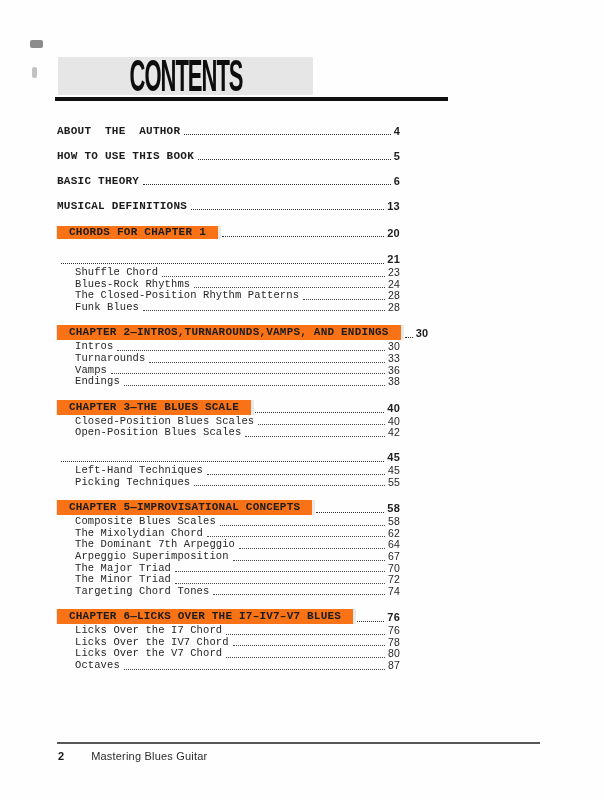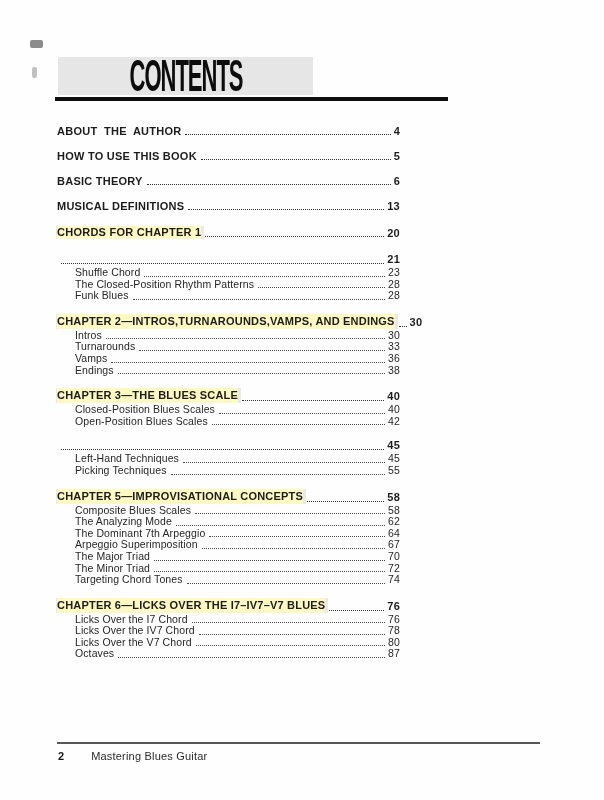--- a/index.html
+++ b/index.html
@@ -14,31 +14,31 @@
   
   .banner{position:absolute;left:58px;top:57px;width:255px;height:38px;background:#e6e6e6;
           display:flex;align-items:center;justify-content:center;}
   .banner-text{font-weight:700;font-size:44px;line-height:1;color:#0d0d0d;
                transform:scaleX(.5);letter-spacing:-2px;white-space:pre;}
   .title-rule{position:absolute;left:55px;top:97px;width:393px;height:4px;background:#0f0f0f;}
 
   
   .toc{position:absolute;left:57px;top:126px;width:343px;}
   .row{display:flex;align-items:flex-end;}
-  .row .label{white-space:pre;}
+  .row .label{white-space:pre;font-family:Liberation Mono, monospace;}
   .row .dots{flex:1 1 auto;min-width:8px;border-bottom:1.6px dotted #2e2e2e;margin:0 3px 2px 4px;}
   .row .pg{white-space:nowrap;}
 
   .front{font-weight:700;font-size:11px;line-height:11px;letter-spacing:.25px;margin-bottom:14px;}
   .front .pg{font-weight:700;}
 
   .chapter{margin-top:12px;}
   .heading{font-weight:700;font-size:11px;line-height:13px;letter-spacing:.2px;margin-bottom:1px;}
   .heading .pg{font-weight:700;}
-  .hl{background:#fef9c3;box-shadow:3px 0 0 #e9e9e9,-1px 0 0 #e9e9e9;padding:1px 0;}
+  .hl{background:#f97316;box-shadow:3px 0 0 #e9e9e9,-1px 0 0 #e9e9e9;padding:1px 12px;}
 
   .sub{font-weight:400;font-size:10.5px;line-height:11.6px;letter-spacing:.1px;color:#262626;
        padding-left:18px;}
   .sub .dots{border-bottom:1px dotted #4a4a4a;margin-bottom:2px;}
 
   
   .footer-rule{position:absolute;left:57px;top:742px;width:483px;height:2px;background:#565656;}
   .footer-row{position:absolute;left:58px;top:750px;display:flex;align-items:baseline;
               font-size:11px;line-height:13px;}
   .folio{font-weight:700;color:#161616;}
@@ -90,20 +90,25 @@
       <span class="dots"></span>
       <span class="pg">21</span>
     </div>
     <div class="subs">
             <div class="row sub">
     <span class="label">Shuffle Chord</span>
     <span class="dots"></span>
     <span class="pg">23</span>
   </div>
             <div class="row sub">
+    <span class="label">Blues-Rock Rhythms</span>
+    <span class="dots"></span>
+    <span class="pg">24</span>
+  </div>
+            <div class="row sub">
     <span class="label">The Closed-Position Rhythm Patterns</span>
     <span class="dots"></span>
     <span class="pg">28</span>
   </div>
             <div class="row sub">
     <span class="label">Funk Blues</span>
     <span class="dots"></span>
     <span class="pg">28</span>
   </div>
           </div>
@@ -180,21 +185,21 @@
       <span class="dots"></span>
       <span class="pg">58</span>
     </div>
     <div class="subs">
             <div class="row sub">
     <span class="label">Composite Blues Scales</span>
     <span class="dots"></span>
     <span class="pg">58</span>
   </div>
             <div class="row sub">
-    <span class="label">The Analyzing Mode</span>
+    <span class="label">The Mixolydian Chord</span>
     <span class="dots"></span>
     <span class="pg">62</span>
   </div>
             <div class="row sub">
     <span class="label">The Dominant 7th Arpeggio</span>
     <span class="dots"></span>
     <span class="pg">64</span>
   </div>
             <div class="row sub">
     <span class="label">Arpeggio Superimposition</span>

